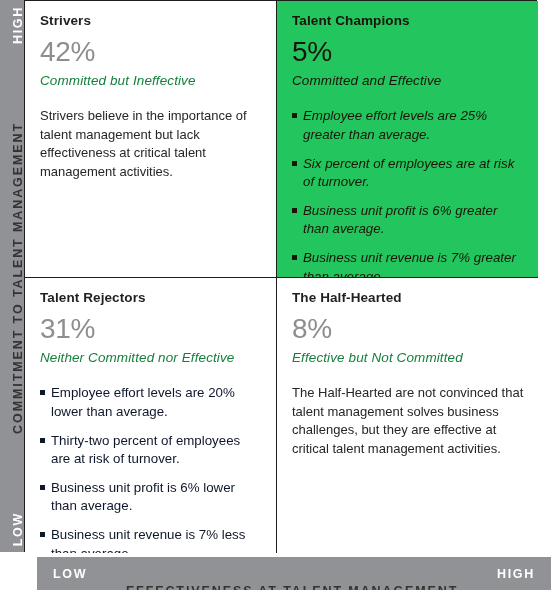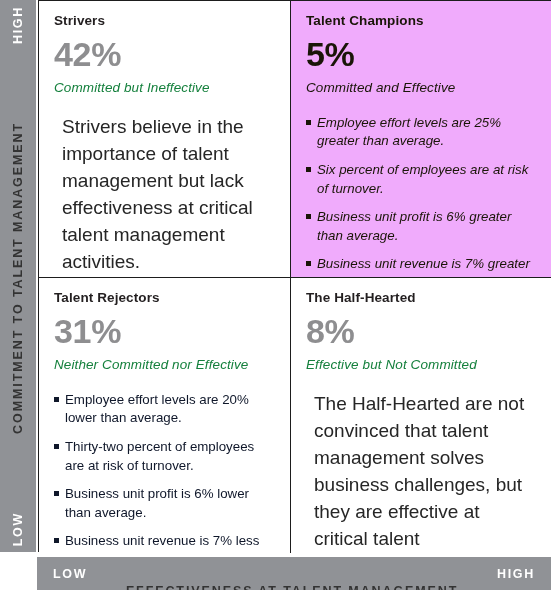--- a/index.html
+++ b/index.html
@@ -82,79 +82,79 @@
     font-weight: bold;
     color: #333333;
     letter-spacing: 1.9px;
     white-space: nowrap;
     margin-top: 35px;
   }
 
   
   #quadrants {
     position: absolute;
-    left: 38px;
+    left: 24px;
     top: 0;
     width: 513px;
     height: 552px;
     display: grid;
     grid-template-columns: 252px 261px;
     grid-template-rows: 277px 275px;
     background: #ffffff;
     border: 1px solid #1d1d1d;
     box-sizing: border-box;
   }
 
   .quad {
     position: relative;
     box-sizing: border-box;
     padding: 10px 14px 10px 15px;
     overflow: hidden;
   }
   .quad.light { background: #ffffff; }
-  .quad.gold  { background: #f0abfc; }
+  .quad.gold  { background: #22c55e; }
 
   .quad.q-tl { border-right: 1px solid #1d1d1d; border-bottom: 1px solid #1d1d1d; }
   .quad.q-tr { border-bottom: 1px solid #1d1d1d; }
   .quad.q-bl { border-right: 1px solid #1d1d1d; }
   .quad.q-br { }
 
   .quad-title {
     font-size: 13.5px;
     font-weight: bold;
     color: #231f20;
     letter-spacing: 0.1px;
     margin: 2px 0 9px 0;
   }
   .quad.gold .quad-title { color: #1a1508; }
 
   .quad-pct {
-    font-size: 34px;
-    font-weight: bold;
+    font-size: 28px;
+    font-weight: normal;
     color: #8e8e90;
     letter-spacing: -0.3px;
     line-height: 1.05;
     margin: 0 0 7px 0;
   }
   .quad.gold .quad-pct { color: #1a1508; }
 
   .quad-sub {
     font-size: 13.5px;
     font-style: italic;
     color: #15803d;
     letter-spacing: 0.1px;
     margin: 0 0 19px 0;
   }
   .quad.gold .quad-sub { color: #1a1508; }
 
   .quad-body {
-    font-size: 19px;
+    font-size: 13px;
     line-height: 1.42;
     color: #262626;
-    margin: 8px;
+    margin: 0;
   }
 
   ul.quad-list {
     list-style: none;
     margin: 0;
     padding: 0;
   }
   ul.quad-list li {
     position: relative;
     font-size: 13.3px;

